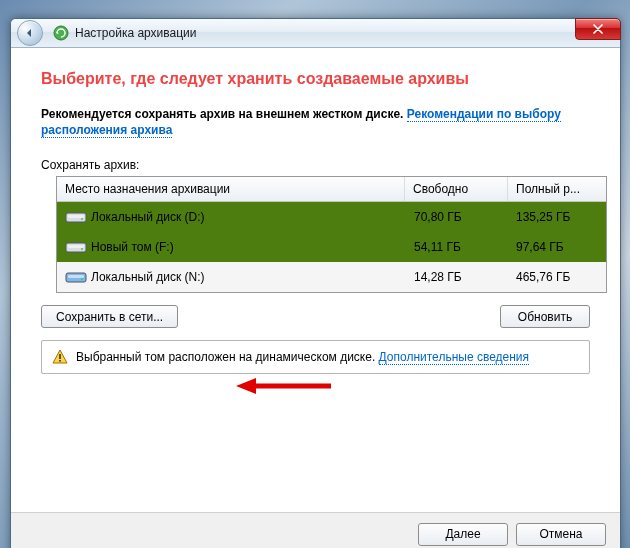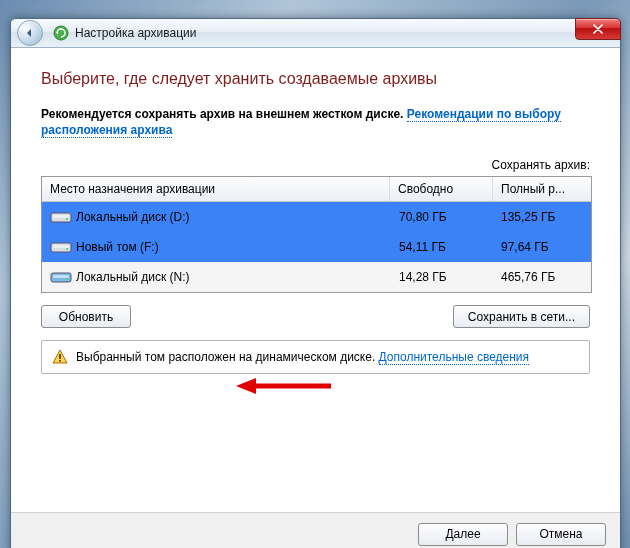--- a/index.html
+++ b/index.html
@@ -56,33 +56,34 @@
   }
   .close-btn svg{width:10px;height:10px;}
   
   .content{
     flex:1;
     padding:22px 30px 0 30px;
     display:flex;flex-direction:column;
     position:relative;
   }
   .heading{
-    color:#7f1d1d;
+    color:#ef4444;
     font-size:16px;
     margin:0 0 18px 0;
-    font-weight:normal;
+    font-weight:bold;
   }
   .subtext{margin:0 0 20px 0;line-height:1.35;font-weight:bold;}
   .link{color:#0066cc;text-decoration:none;border-bottom:1px dotted #0066cc;}
-  .section-label{margin:0 0 4px 0;text-align:right;}
+  .section-label{margin:0 0 4px 0;}
   
   .drive-box{
     border:1px solid #999;
     width:100%;
-    background:#3b82f6;
+    background:#4d7c0f;
+    margin-left:15px;
   }
   .drive-header{
     display:flex;
     background:linear-gradient(#fdfdfe,#ebeff4);
     border-bottom:1px solid #c5c5c5;
     height:24px;
     align-items:center;
     font-size:12px;
   }
   .drive-header div{padding:0 8px;border-right:1px solid #d6dde4;height:100%;display:flex;align-items:center;}
@@ -223,22 +224,22 @@
               </svg>
             </span>
             <span class="name-cell">Локальный диск (N:)</span>
             <span class="free-cell">14,28 ГБ</span>
             <span class="total-cell">465,76 ГБ</span>
           </div>
         </div>
     </div>
 
     <div class="btn-row">
+      <button class="win">Сохранить в сети...</button>
       <button class="win">Обновить</button>
-      <button class="win">Сохранить в сети...</button>
     </div>
 
     <div class="warn-box">
       <span class="warn-icon">
         <svg viewBox="0 0 16 16">
           <path d="M8 1 L15 14 L1 14 Z" fill="#ffd24a" stroke="#a07000" stroke-width="1"></path>
           <rect x="7.2" y="5" width="1.6" height="5" fill="#333"></rect>
           <rect x="7.2" y="11" width="1.6" height="1.6" fill="#333"></rect>
         </svg>
       </span>

